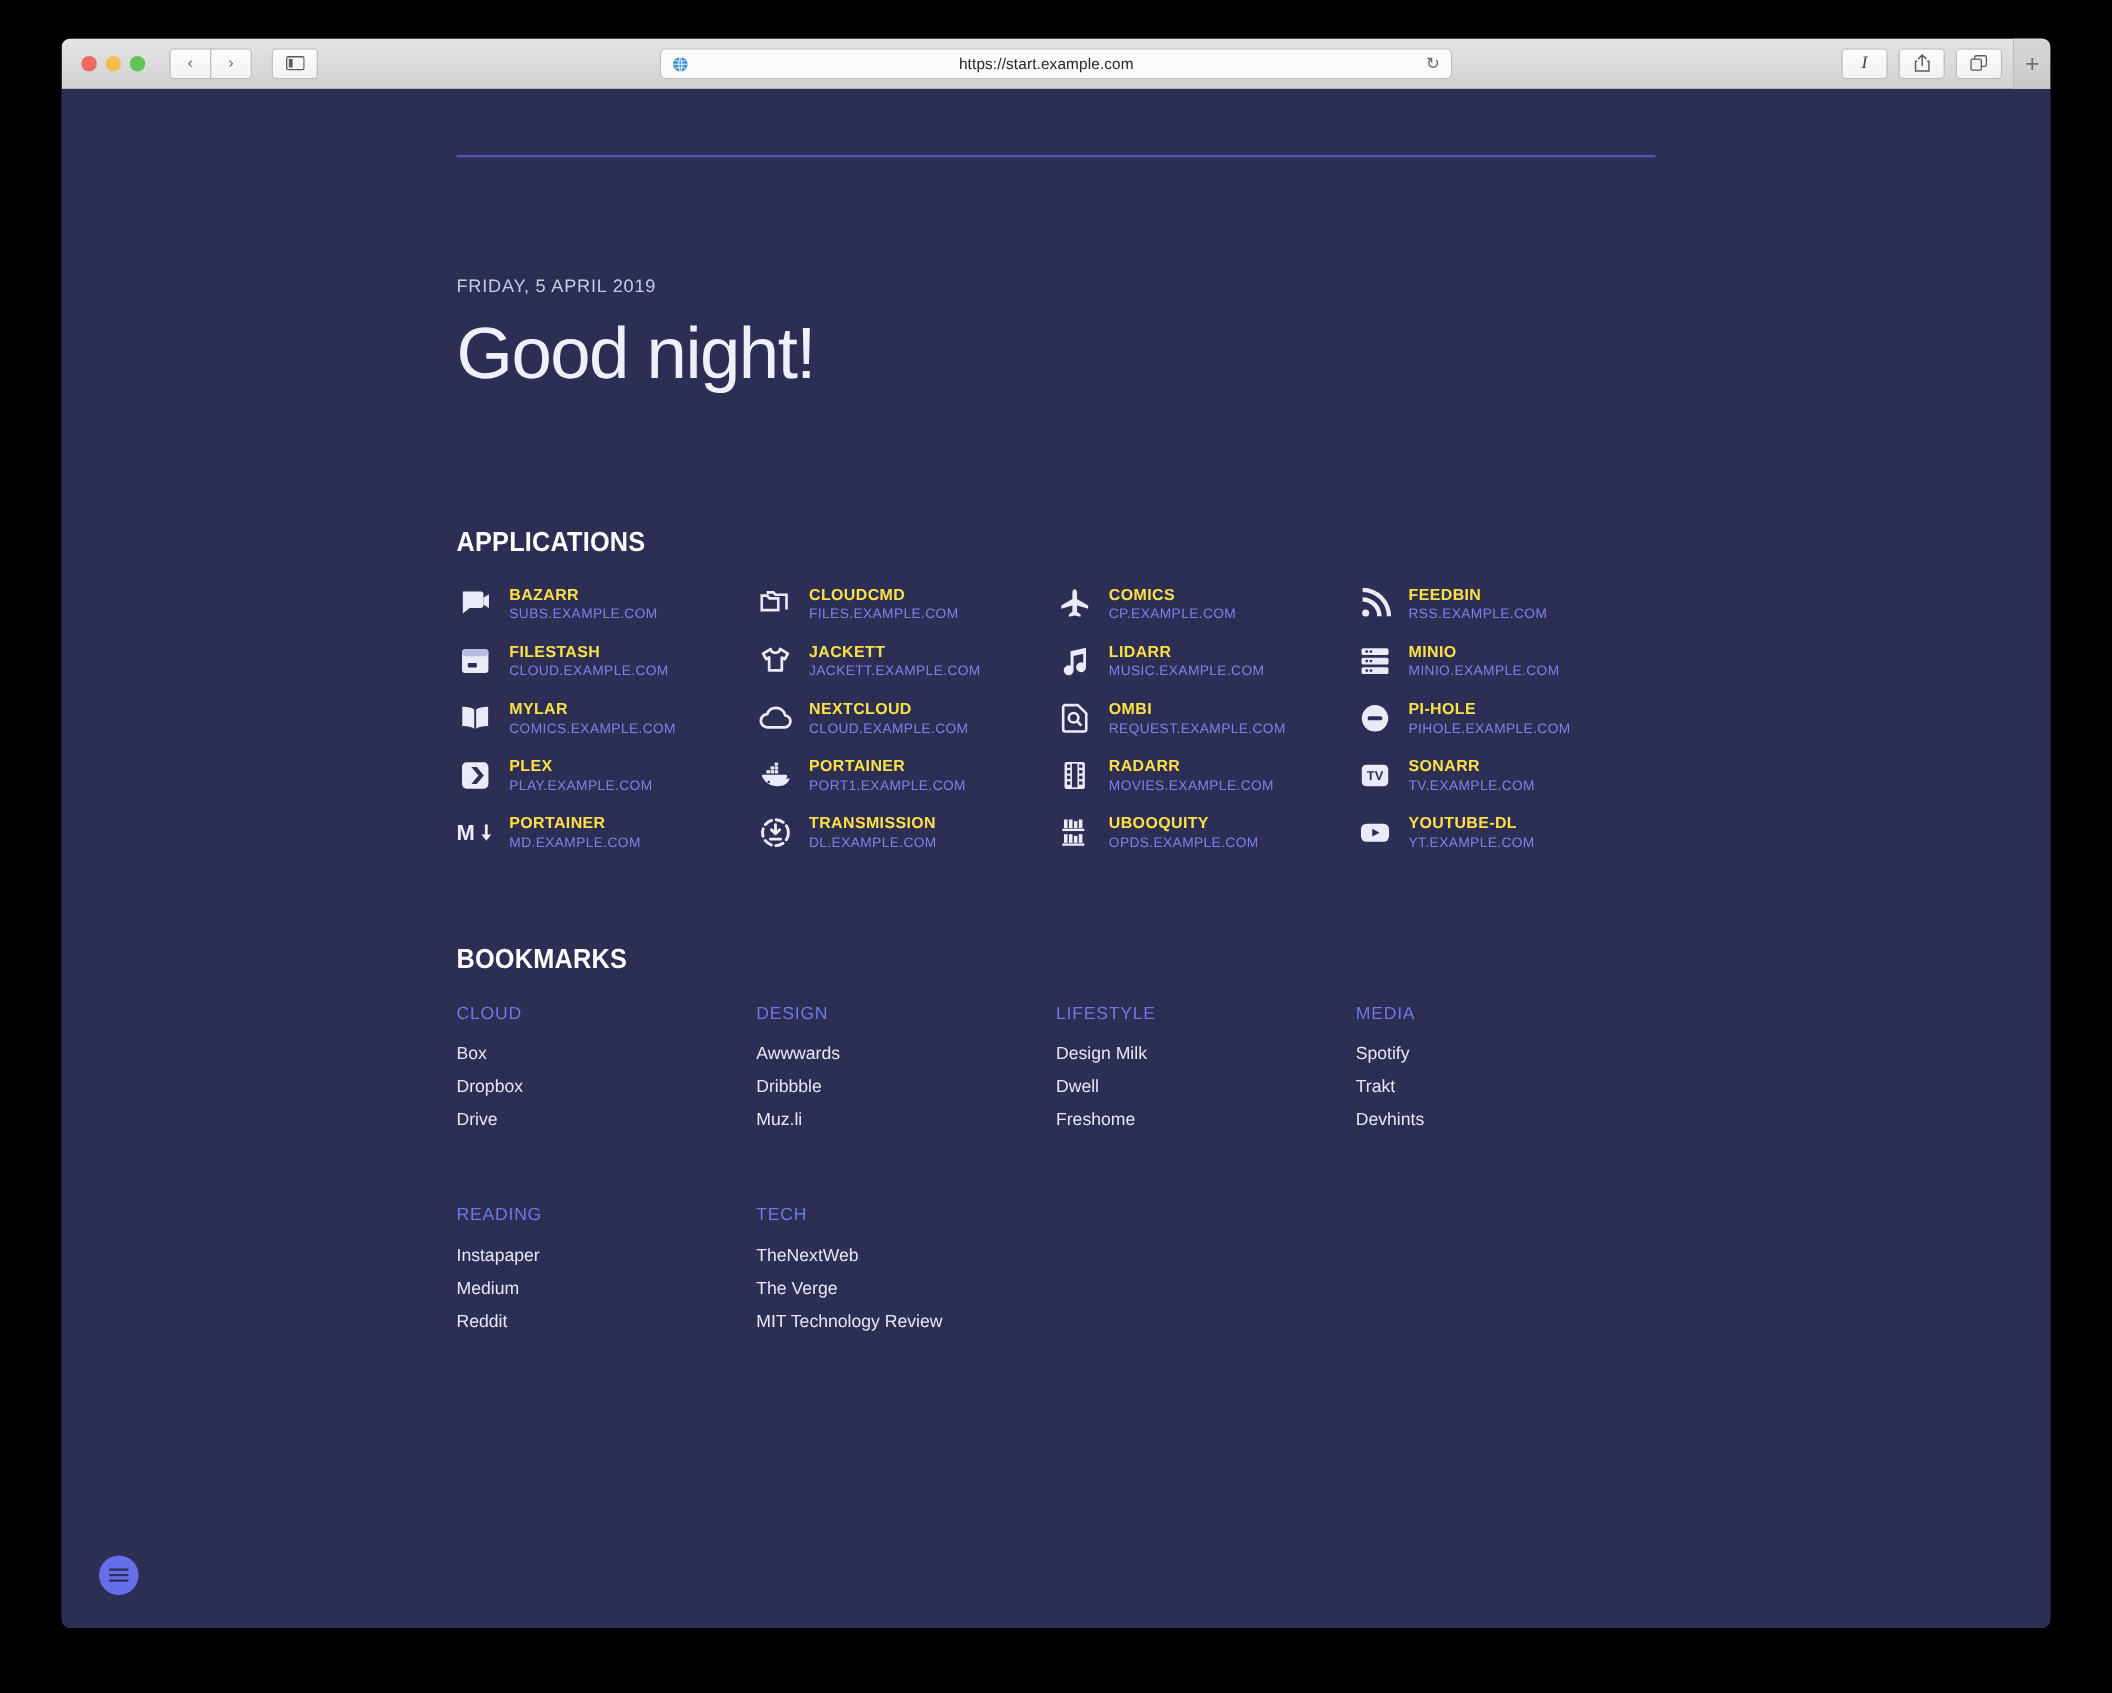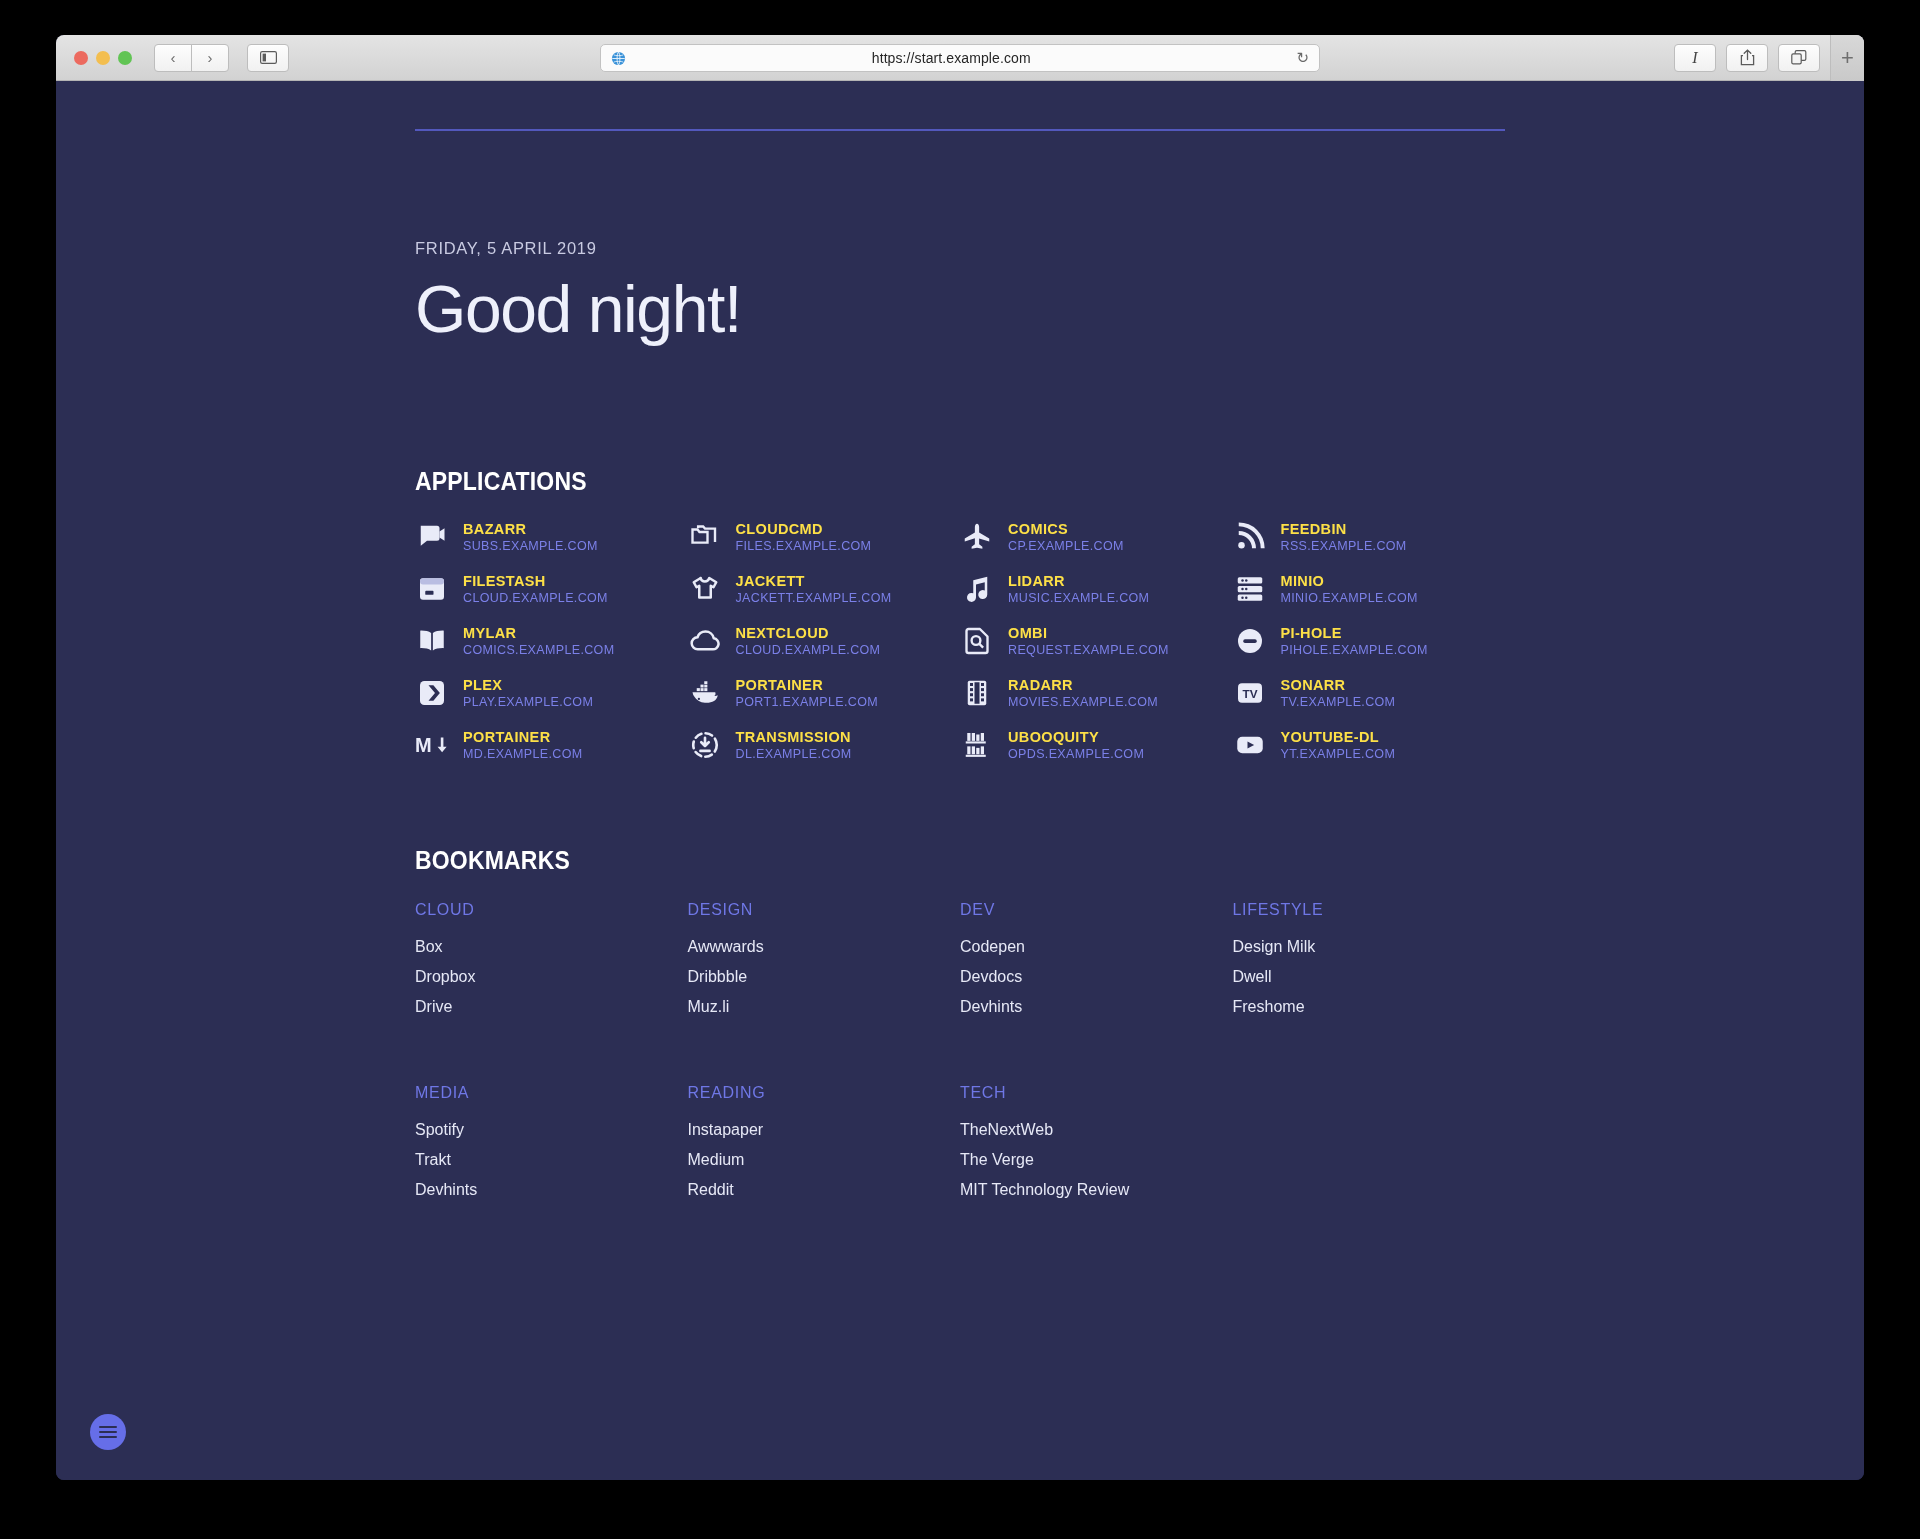--- a/index.html
+++ b/index.html
@@ -83,21 +83,21 @@
     border-left: 1px solid #bdbdbd;
   }
 
   
   .page {
     position: relative;
     height: calc(100% - 46px);
     background: #2c2e54;
     overflow: hidden;
   }
-  .content { position: relative; width: 1090px; margin: 0 auto; padding-top: 48px; }
+  .content { position: relative; width: 1090px; margin: 12px auto; padding-top: 48px; }
   .rule { height: 2px; background: #5a5fd0; opacity: .85; }
 
   .datetext {
     margin-top: 108px;
     color: #c9cbe2;
     font-size: 16.5px;
     letter-spacing: .7px;
   }
   .greeting {
     margin-top: 16px;
@@ -535,26 +535,20 @@
                 <div class="bm-cat-title">CLOUD</div>
                 <a class="bm-link" href="#">Box</a>
                 <a class="bm-link" href="#">Dropbox</a>
                 <a class="bm-link" href="#">Drive</a>
               </div>
               <div>
                 <div class="bm-cat-title">DESIGN</div>
                 <a class="bm-link" href="#">Awwwards</a>
                 <a class="bm-link" href="#">Dribbble</a>
                 <a class="bm-link" href="#">Muz.li</a>
-              </div>
-              <div>
-                <div class="bm-cat-title">DEV</div>
-                <a class="bm-link" href="#">Codepen</a>
-                <a class="bm-link" href="#">Devdocs</a>
-                <a class="bm-link" href="#">Devhints</a>
               </div>
               <div>
                 <div class="bm-cat-title">LIFESTYLE</div>
                 <a class="bm-link" href="#">Design Milk</a>
                 <a class="bm-link" href="#">Dwell</a>
                 <a class="bm-link" href="#">Freshome</a>
               </div>
               <div>
                 <div class="bm-cat-title">MEDIA</div>
                 <a class="bm-link" href="#">Spotify</a>

